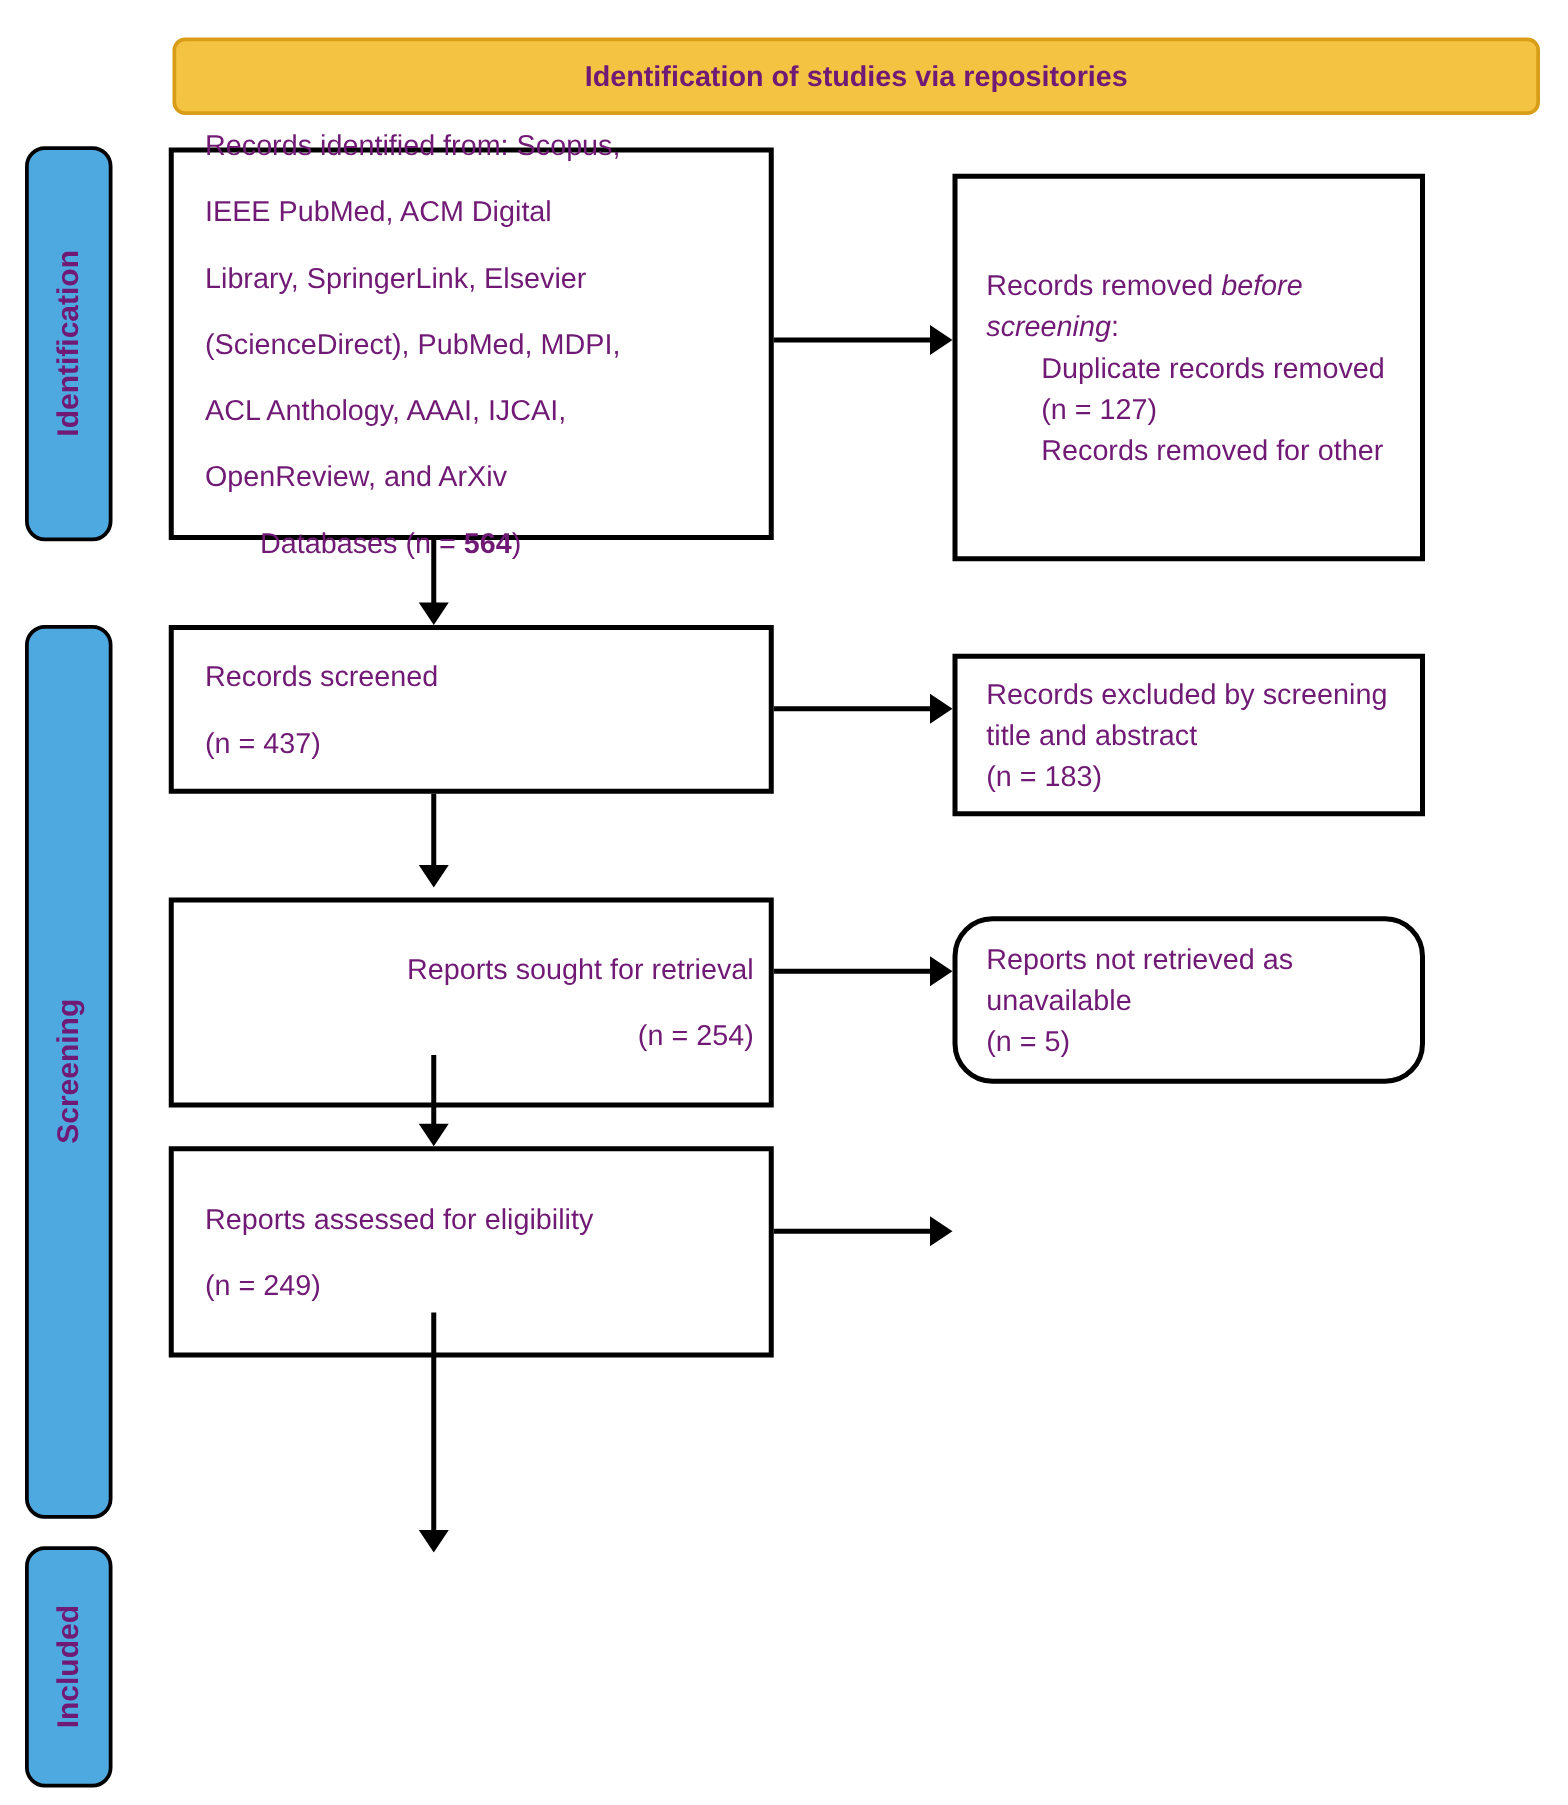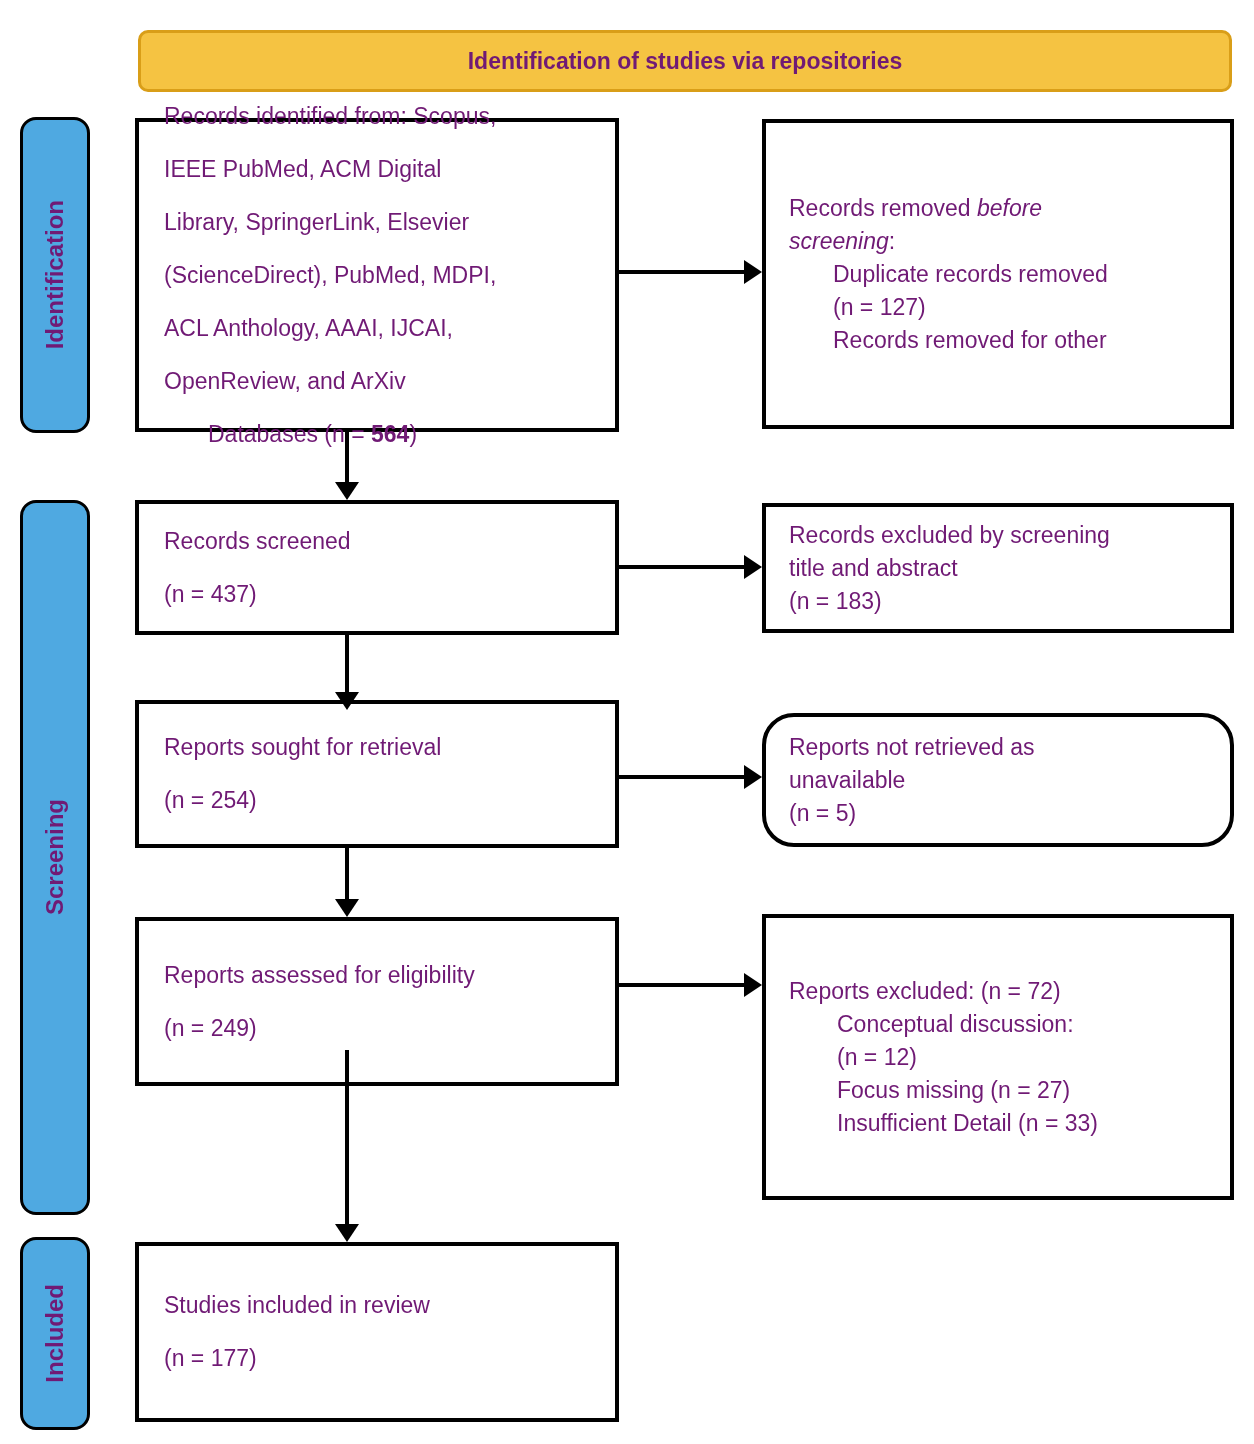--- a/index.html
+++ b/index.html
@@ -26,21 +26,21 @@
   .stage-label{
     writing-mode:vertical-rl;transform:rotate(180deg);
     font-weight:bold;font-size:24px;white-space:nowrap;
   }
   .box{
     position:absolute;background:#fff;border:4px solid #000;
     display:flex;flex-direction:column;justify-content:center;
     font-size:23px;line-height:33px;box-sizing:border-box;text-align:left;
   }
   .left-col{left:135px;width:484px;padding:8px 12px 8px 25px;gap:20px;}
-  .right-col{left:762px;width:472px;padding:8px 12px 8px 23px;}
+  .right-col{left:762px;width:378px;padding:8px 12px 8px 23px;margin-top:20px;}
   .indent{padding-left:44px;}
   .indent48{padding-left:48px;}
   .bline b{font-weight:bold;}
   .bline em{font-style:italic;}
   
   .arrow-v{position:absolute;width:24px;}
   .arrow-v .line{position:absolute;left:10px;top:0;width:4px;height:calc(100% - 16px);background:#000;}
   .arrow-v .head{position:absolute;left:0;bottom:0;width:0;height:0;
     border-left:12px solid transparent;border-right:12px solid transparent;border-top:18px solid #000;}
   .arrow-h{position:absolute;height:24px;}
@@ -75,34 +75,30 @@
     <div class="bline">ACL Anthology, AAAI, IJCAI,</div>
     <div class="bline">OpenReview, and ArXiv</div>
     <div class="bline indent"><span>Databases (n = </span><b>564</b><span>)</span></div>
   </div>
 
   <div class="box left-col" style="top:500px;height:135px;">
     <div class="bline">Records screened</div>
     <div class="bline">(n = 437)</div>
   </div>
 
-  <div class="box left-col" style="top:700px;height:148px;">
+  <div class="box left-col" style="top:718px;height:168px;text-align:right;">
     <div class="bline">Reports sought for retrieval</div>
     <div class="bline">(n = 254)</div>
   </div>
 
   <div class="box left-col" style="top:917px;height:169px;">
     <div class="bline">Reports assessed for eligibility</div>
     <div class="bline">(n = 249)</div>
   </div>
 
-  <div class="box left-col" style="top:1242px;height:180px;">
-    <div class="bline">Studies included in review</div>
-    <div class="bline">(n = 177)</div>
-  </div>
 
   <div class="box right-col" style="top:119px;height:310px;">
     <div class="bline"><span>Records removed </span><em>before</em></div>
     <div class="bline"><em>screening</em><span>:</span></div>
     <div class="bline indent">Duplicate records removed</div>
     <div class="bline indent">(n = 127)</div>
     <div class="bline indent">Records removed for other</div>
   </div>
 
   <div class="box right-col" style="top:503px;height:130px;">
@@ -110,27 +106,20 @@
     <div class="bline">title and abstract</div>
     <div class="bline">(n = 183)</div>
   </div>
 
   <div class="box right-col" style="top:713px;height:134px;border-radius:32px;">
     <div class="bline">Reports not retrieved as</div>
     <div class="bline">unavailable</div>
     <div class="bline">(n = 5)</div>
   </div>
 
-  <div class="box right-col" style="top:914px;height:286px;">
-    <div class="bline">Reports excluded: (n = 72)</div>
-    <div class="bline indent48">Conceptual discussion:</div>
-    <div class="bline indent48">(n = 12)</div>
-    <div class="bline indent48">Focus missing (n = 27)</div>
-    <div class="bline indent48">Insufficient Detail (n = 33)</div>
-  </div>
 
   <div class="arrow-v" style="left:335px;top:432px;height:68px;">
     <div class="line"></div>
     <div class="head"></div>
   </div>
   <div class="arrow-v" style="left:335px;top:635px;height:75px;">
     <div class="line"></div>
     <div class="head"></div>
   </div>
   <div class="arrow-v" style="left:335px;top:844px;height:73px;">

